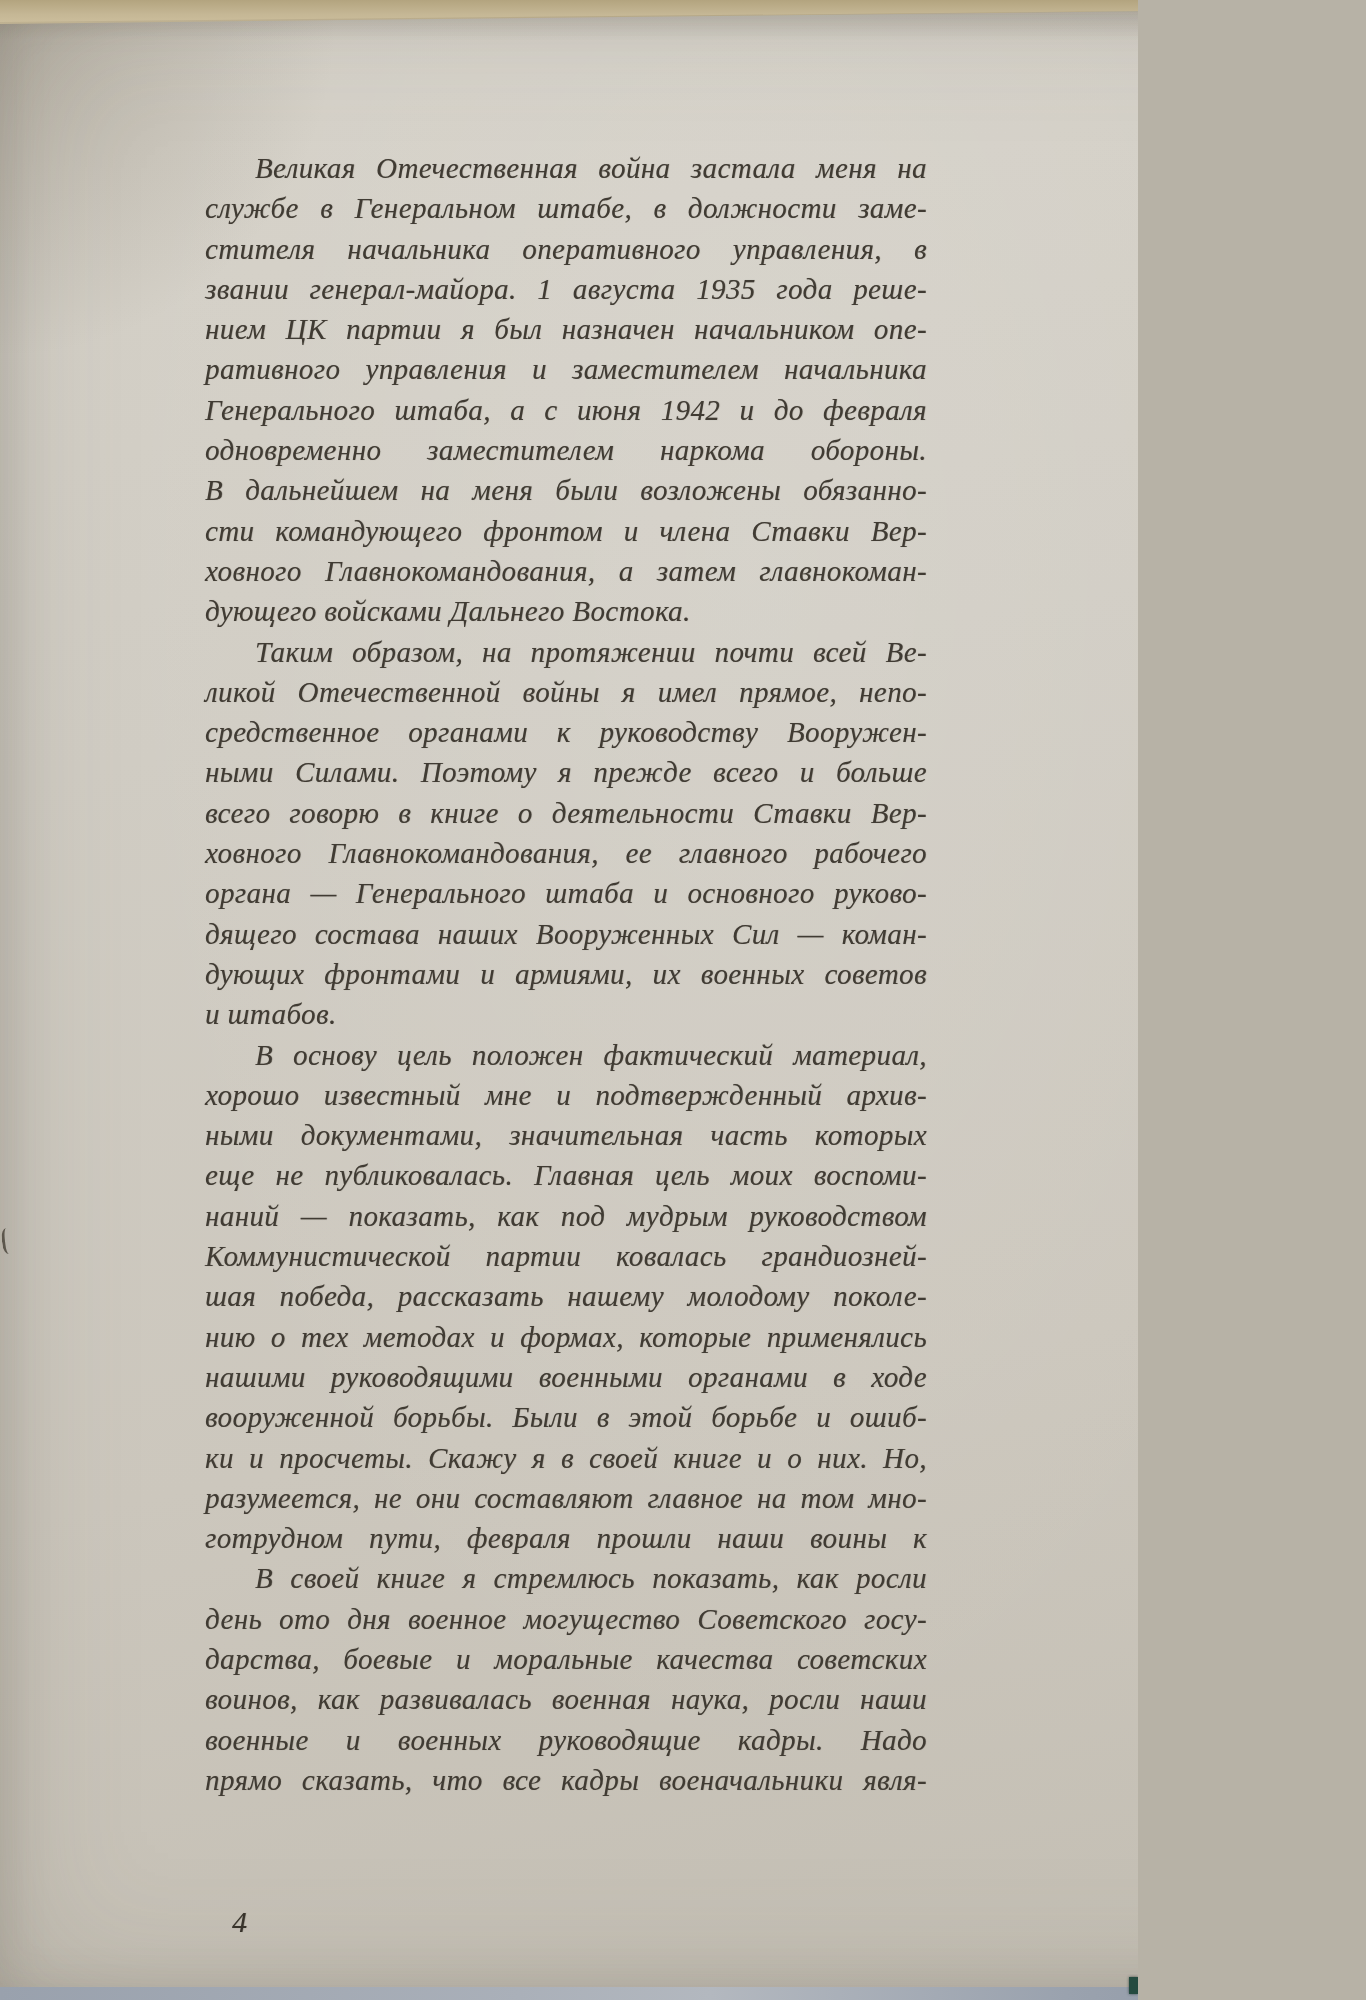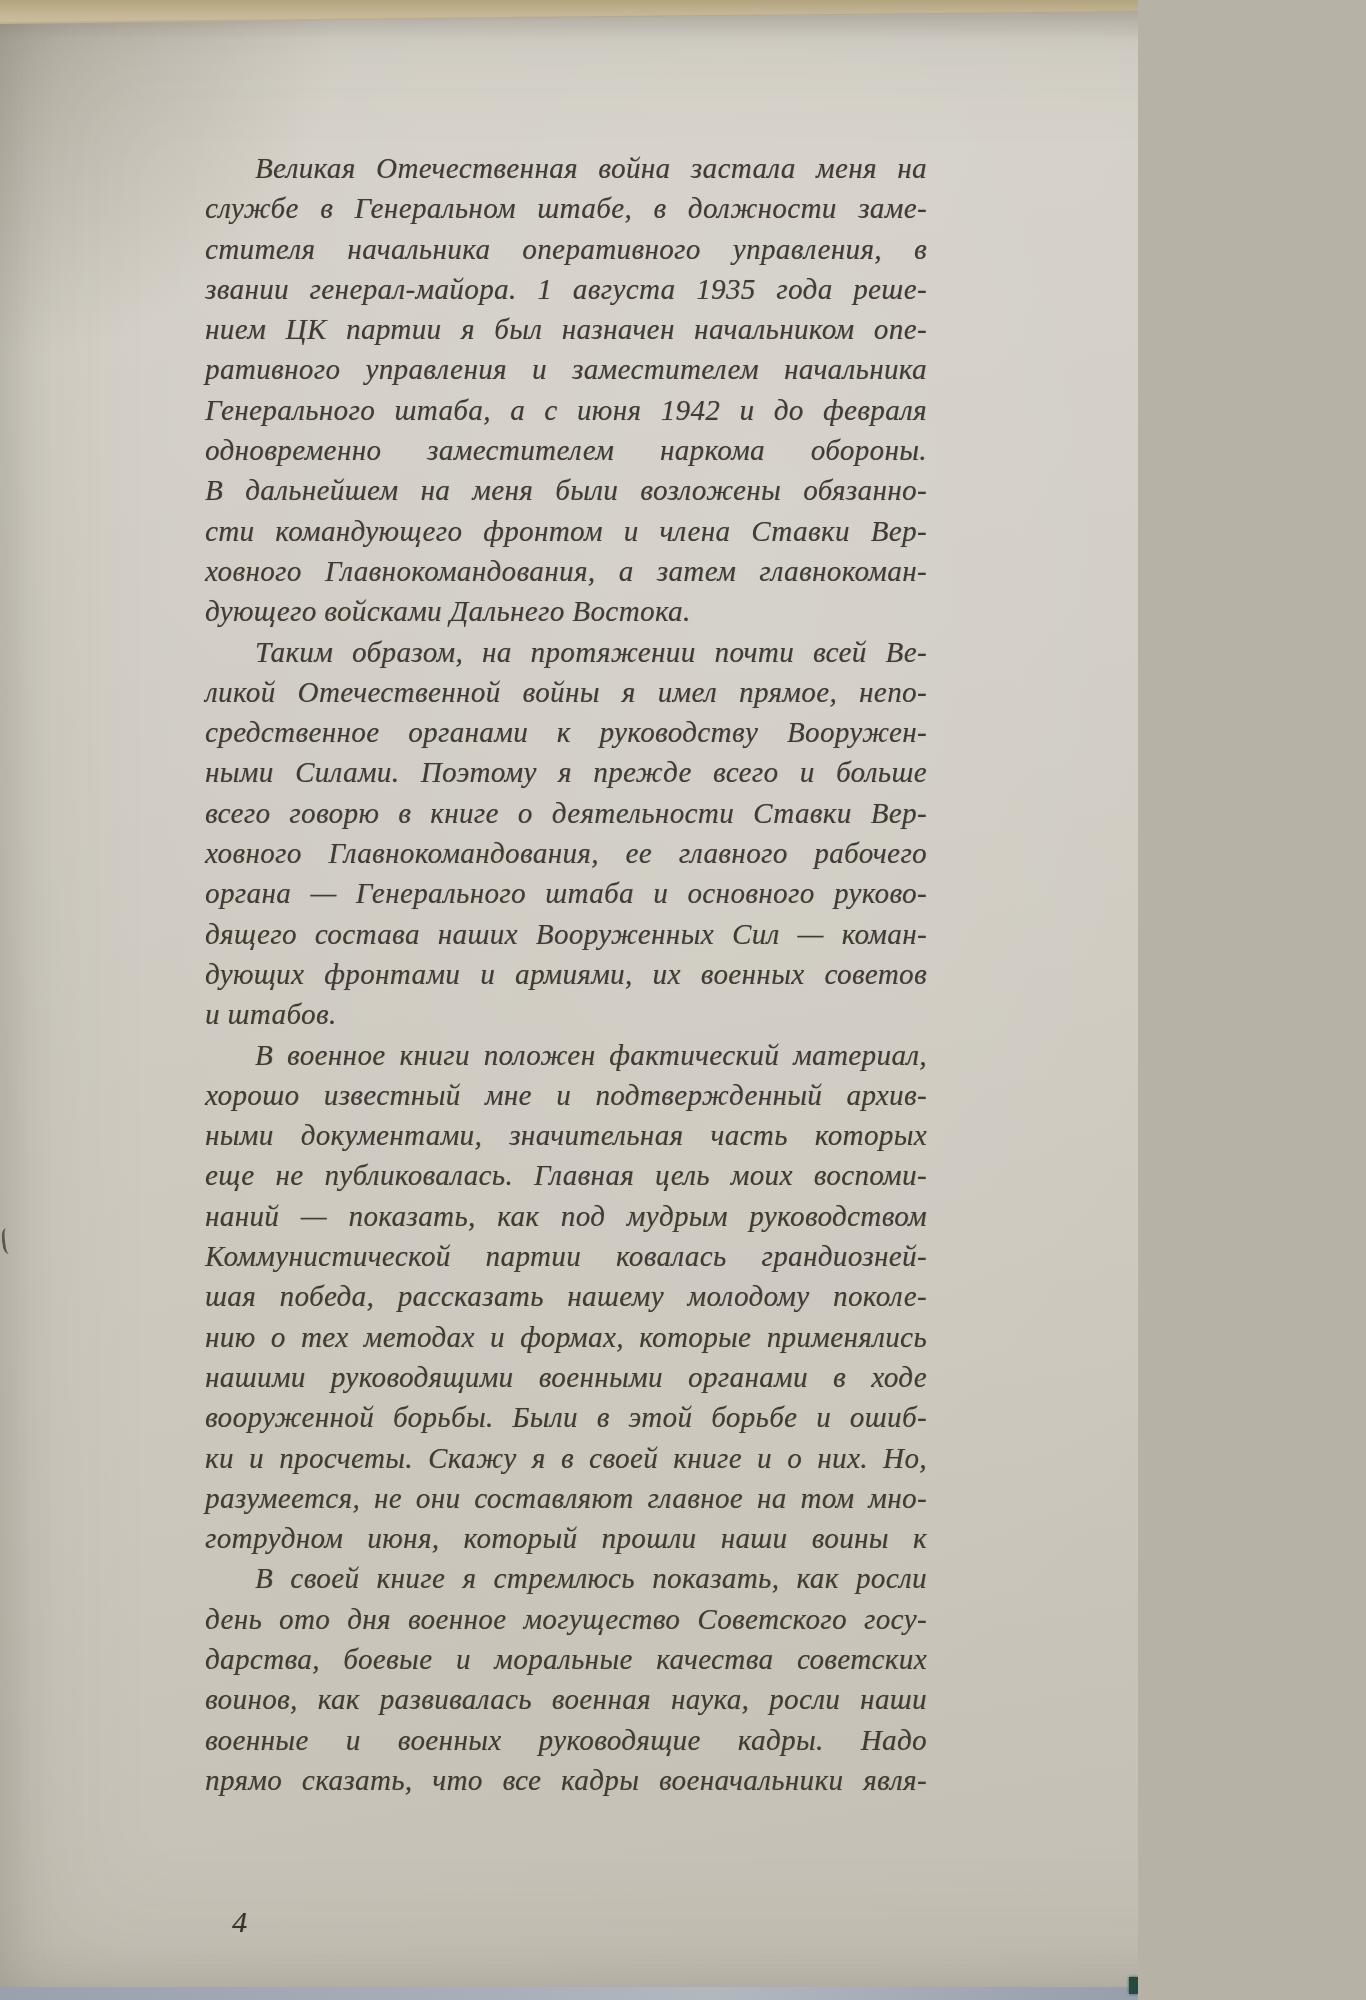--- a/index.html
+++ b/index.html
@@ -122,33 +122,33 @@
       <div class="tline indent">Таким образом, на протяжении почти всей Ве-</div>
       <div class="tline">ликой Отечественной войны я имел прямое, непо-</div>
       <div class="tline">средственное органами к руководству Вооружен-</div>
       <div class="tline">ными Силами. Поэтому я прежде всего и больше</div>
       <div class="tline">всего говорю в книге о деятельности Ставки Вер-</div>
       <div class="tline">ховного Главнокомандования, ее главного рабочего</div>
       <div class="tline">органа — Генерального штаба и основного руково-</div>
       <div class="tline">дящего состава наших Вооруженных Сил — коман-</div>
       <div class="tline">дующих фронтами и армиями, их военных советов</div>
       <div class="tline para-end">и штабов.</div>
-      <div class="tline indent">В военное книги положен фактический материал,</div>
+      <div class="tline indent">В основу цель положен фактический материал,</div>
       <div class="tline">хорошо известный мне и подтвержденный архив-</div>
       <div class="tline">ными документами, значительная часть которых</div>
       <div class="tline">еще не публиковалась. Главная цель моих воспоми-</div>
       <div class="tline">наний — показать, как под мудрым руководством</div>
       <div class="tline">Коммунистической партии ковалась грандиозней-</div>
       <div class="tline">шая победа, рассказать нашему молодому поколе-</div>
       <div class="tline">нию о тех методах и формах, которые применялись</div>
       <div class="tline">нашими руководящими военными органами в ходе</div>
       <div class="tline">вооруженной борьбы. Были в этой борьбе и ошиб-</div>
       <div class="tline">ки и просчеты. Скажу я в своей книге и о них. Но,</div>
       <div class="tline">разумеется, не они составляют главное на том мно-</div>
-      <div class="tline">готрудном июня, который прошли наши воины к</div>
+      <div class="tline">готрудном пути, февраля прошли наши воины к</div>
       <div class="tline indent">В своей книге я стремлюсь показать, как росли</div>
       <div class="tline">день ото дня военное могущество Советского госу-</div>
       <div class="tline">дарства, боевые и моральные качества советских</div>
       <div class="tline">воинов, как развивалась военная наука, росли наши</div>
       <div class="tline">военные и военных руководящие кадры. Надо</div>
       <div class="tline">прямо сказать, что все кадры военачальники явля-</div>
     </div>
   <div class="page-number">4</div>
   <div class="left-mark"></div>
   <div class="bottom-strip"></div>

